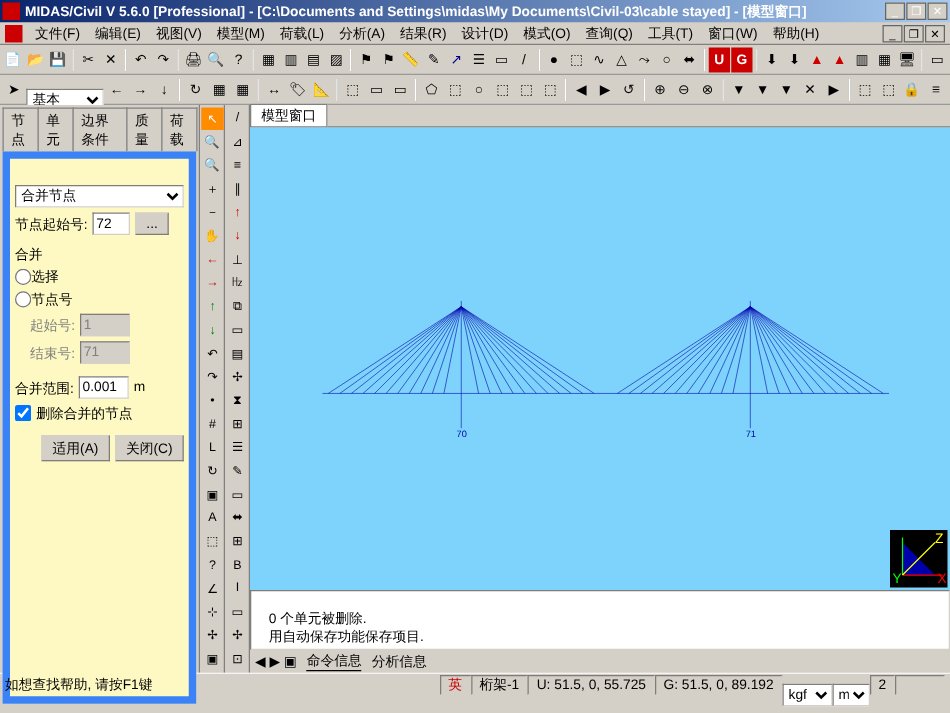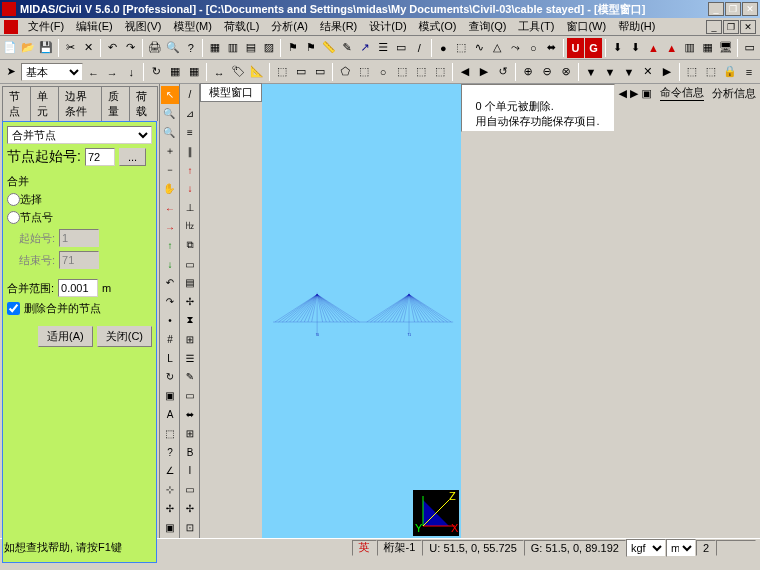--- a/index.html
+++ b/index.html
@@ -9,38 +9,38 @@
 .titlebar-btns { display: flex; gap: 1px; }
 .titlebar-btn { width: 16px; height: 14px; background: #d4d0c8; border: 1px solid #666; display: flex; align-items: center; justify-content: center; font-size: 9px; cursor: pointer; }
 .menubar { background: #d4d0c8; height: 18px; display: flex; align-items: center; padding: 0 4px; border-bottom: 1px solid #808080; }
 .menubar span { padding: 0 6px; cursor: pointer; }
 .menubar-right { margin-left: auto; display: flex; gap: 1px; }
 .toolbar-row { background: #d4d0c8; height: 24px; display: flex; align-items: center; padding: 0 2px; border-bottom: 1px solid #999; gap: 1px; }
 .tbtn { width: 20px; height: 20px; border: 1px solid transparent; display: flex; align-items: center; justify-content: center; font-size: 11px; cursor: pointer; }
 .tbtn.red { color: #c00; font-weight: bold; }
 .tbtn.blue { color: #008; }
 .sep { width: 1px; height: 18px; background: #808080; margin: 0 2px; border-right: 1px solid #fff; }
-.combo { height: 18px; border: 1px inset #d4d0c8; background: #fff; font-size: 11px; }
+.combo { height: 18px; border: 1px inset #d4d0c8; background: #fff; font-size: 11px; margin-top: 17px; }
 .main-area { display: flex; height: 454px; }
 .left-panel { width: 160px; background: #d4d0c8; border-right: 1px solid #808080; padding: 2px; }
 .tabs { display: flex; }
 .tab { padding: 2px 6px; background: #d4d0c8; border: 1px solid #808080; border-bottom: none; margin-right: -1px; cursor: pointer; font-size: 11px; }
 .tab.active { background: #d4d0c8; position: relative; z-index: 1; }
-.tab-content { border: 1px solid #3b82f6; background: #bef264; padding: 4px; height: 442px; }
+.tab-content { border: 6px solid #3b82f6; background: #fef9c3; padding: 4px; height: 442px; }
 .field-row { display: flex; align-items: center; margin: 4px 0; gap: 4px; }
-.field-label { font-size: 14px; }
+.field-label { font-size: 11px; }
 .input { border: 1px inset #d4d0c8; background: #fff; height: 18px; padding: 0 2px; font-size: 11px; }
 .input.disabled { background: #d4d0c8; color: #808080; }
 .radio-row { display: flex; align-items: center; margin: 3px 0; font-size: 11px; }
 .btn { border: 1px outset #d4d0c8; background: #d4d0c8; padding: 2px 8px; cursor: pointer; font-size: 11px; }
 .vtoolbar { width: 20px; background: #d4d0c8; border-right: 1px solid #808080; display: flex; flex-direction: column; padding: 2px 1px; gap: 1px; }
 .vtoolbar2 { width: 20px; background: #d4d0c8; border-right: 1px solid #808080; display: flex; flex-direction: column; padding: 2px 1px; gap: 1px; }
 .vbtn { width: 18px; height: 18px; display: flex; align-items: center; justify-content: center; cursor: pointer; font-size: 10px; }
 .vbtn.orange { background: #ff8c00; color: #fff; }
-.canvas-area { flex: 1; display: flex; flex-direction: row; position: relative; justify-content: flex-end; }
+.canvas-area { flex: 1; display: flex; flex-direction: column; position: relative; justify-content: flex-end; }
 .canvas-tab { background: #d4d0c8; height: 18px; display: flex; align-items: center; border-bottom: 1px solid #808080; }
 .canvas-tab-btn { padding: 1px 8px; background: #fff; border: 1px solid #808080; font-size: 11px; }
 .canvas { flex: 1; background: #7dd3fc; position: relative; overflow: hidden; }
 .canvas svg { width: 100%; height: 100%; }
 .axis-widget { position: absolute; bottom: 2px; right: 2px; width: 46px; height: 46px; background: #000; }
 .log-area { height: 48px; background: #fff; border: 1px inset #d4d0c8; font-size: 11px; padding: 14px; color: #000; overflow: hidden; }
 .bottom-tabs { height: 18px; background: #d4d0c8; display: flex; align-items: center; padding: 0 4px; gap: 8px; font-size: 11px; }
 .statusbar { height: 18px; background: #d4d0c8; border-top: 1px solid #fff; display: flex; align-items: center; padding: 0 4px; font-size: 11px; }
 .status-cell { border: 1px inset #d4d0c8; padding: 0 6px; height: 16px; display: flex; align-items: center; }
 .node-label { fill: #00a; font-size: 8px; }

